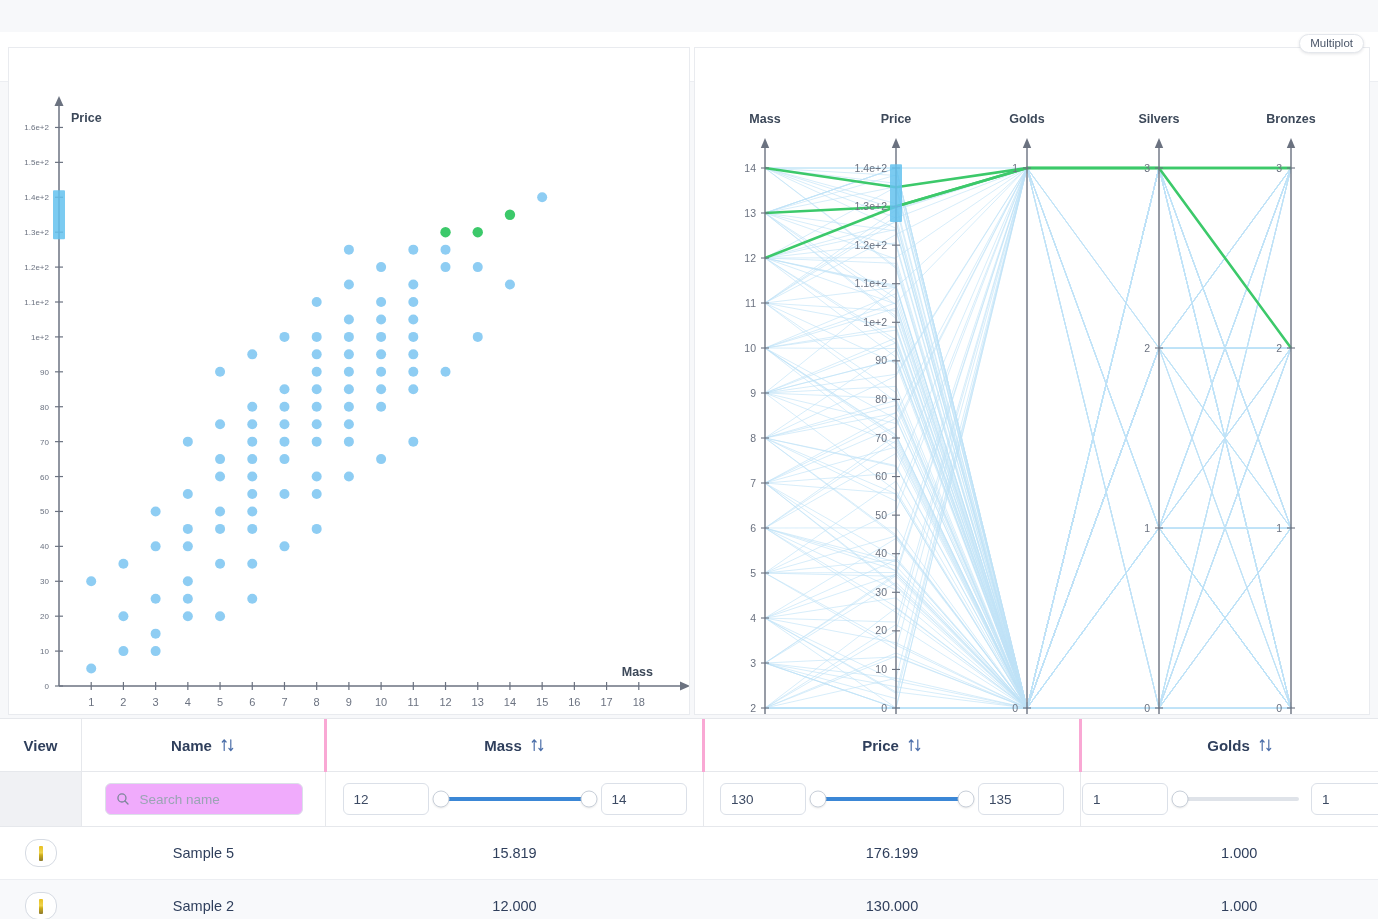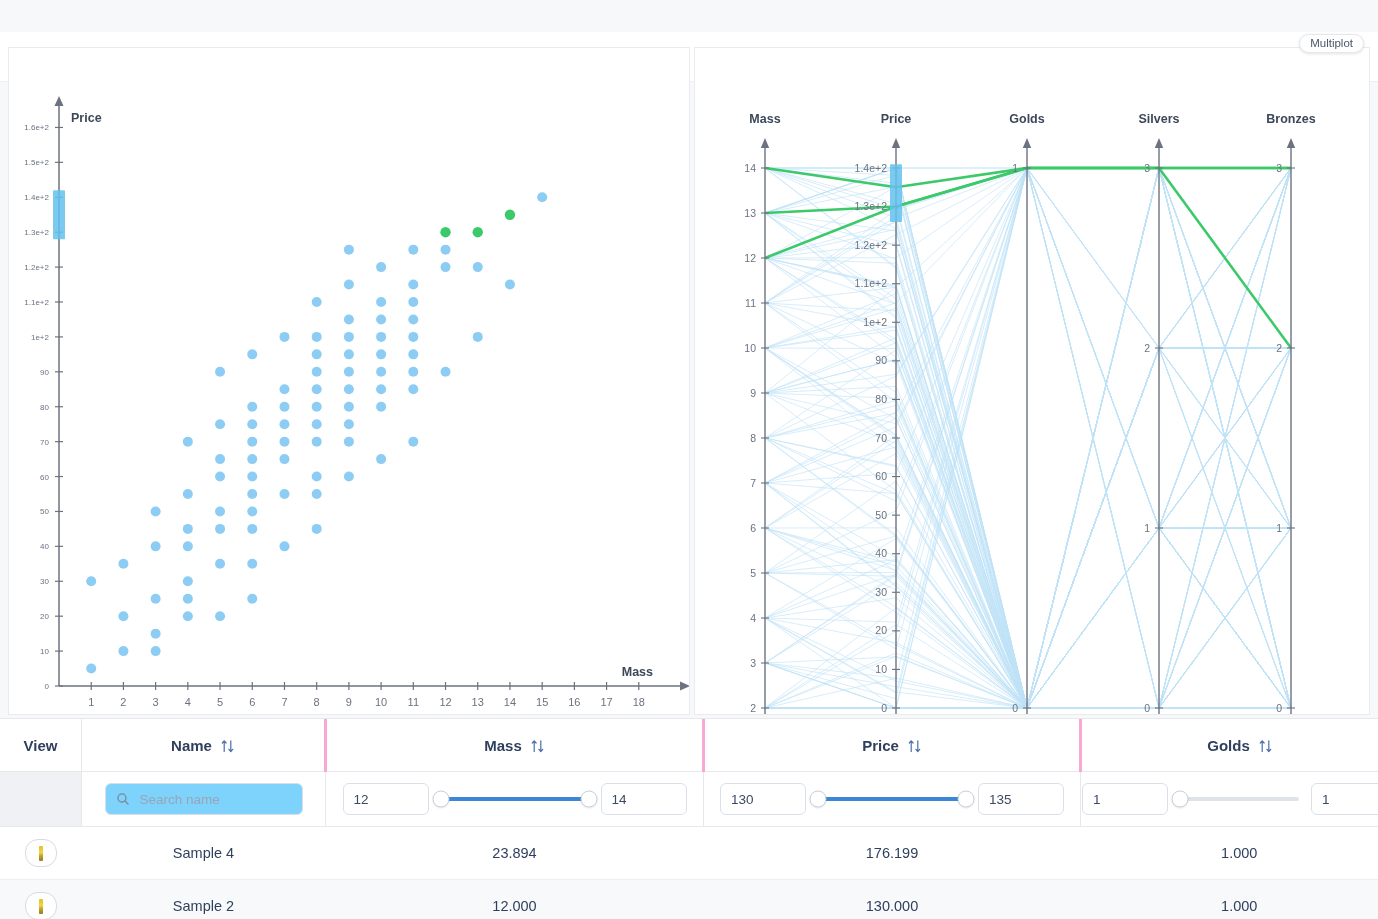--- a/index.html
+++ b/index.html
@@ -64,38 +64,38 @@
     border-bottom:1px solid #e6e8ec;
     border-right:3px solid #f9a8d4;
     background:#ffffff;
     vertical-align:middle;
   }
   .tbl th.col-view{width:79px;border-right:1px solid #e6e8ec;}
   .tbl th.col-name{width:240px;}
   .tbl th.col-mass{width:373px;}
   .tbl th.col-price{width:372px;}
   .tbl th.col-golds{width:314px;border-right:none;}
-  .th-inner{display:flex;align-items:flex-end;justify-content:center;gap:8px;}
+  .th-inner{display:flex;align-items:flex-start;justify-content:center;gap:8px;}
   .sort-icon{display:inline-block;color:#4b6ea9;}
   .sort-icon svg{display:block;}
   
   .filter-row td{
     height:52px;
     border-bottom:1px solid #e6e8ec;
     border-right:1px solid #e6e8ec;
     background:#ffffff;
     vertical-align:middle;
   }
   .filter-row td.col-view{background:#f0f1f4;border-right:1px solid #e6e8ec;}
   .filter-row td.col-golds{border-right:none;}
   .search-wrap{
     display:flex;align-items:center;gap:8px;
     margin:0 auto;width:198px;height:32px;
     border:1px solid #dbe0e8;border-radius:6px;
-    background:#7dd3fc;box-sizing:border-box;padding:0 10px;
+    background:#f0abfc;box-sizing:border-box;padding:0 10px;
   }
   .search-wrap .mag{color:#7b8699;display:flex;}
   .search-input{
     border:none;outline:none;flex:1;font-size:13.5px;color:#4c5a72;
     font-family:"Liberation Sans", sans-serif;background:transparent;
   }
   .search-input::placeholder{color:#9aa4b4;}
   .range-wrap{display:flex;align-items:center;justify-content:center;gap:0px;}
   .num-box{
     width:86px;height:32px;box-sizing:border-box;
@@ -756,22 +756,22 @@
         </td>
       </tr>
     </tbody>
     <tbody id="table-body">
         <tr class="data-row">
           <td class="col-view">
             <div class="view-chip">
               <div class="bar"></div>
             </div>
           </td>
-          <td>Sample 4</td>
-          <td>23.894</td>
+          <td>Sample 5</td>
+          <td>15.819</td>
           <td>176.199</td>
           <td>1.000</td>
         </tr>
         <tr class="data-row alt">
           <td class="col-view">
             <div class="view-chip">
               <div class="bar"></div>
             </div>
           </td>
           <td>Sample 2</td>

